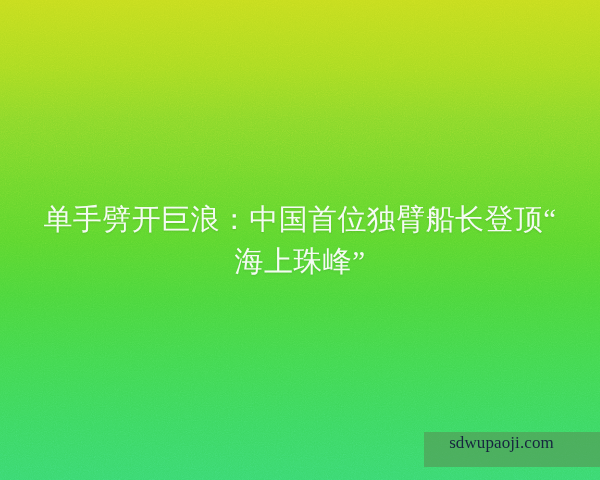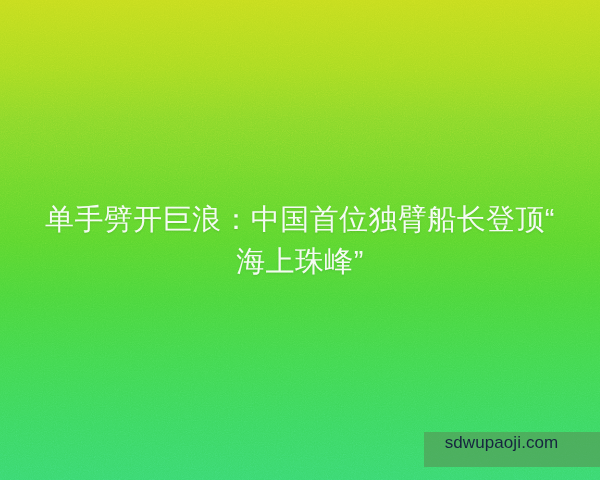--- a/index.html
+++ b/index.html
@@ -7,21 +7,21 @@
     margin: 0;
     padding: 0;
     background: #ffffff;
   }
 
   #stage {
     position: relative;
     width: 600px;
     height: 480px;
     overflow: hidden;
-    font-family: Liberation Sans, sans-serif;
+    font-family: Liberation Serif, serif;
   }
 
   
   #bg-gradient {
     position: absolute;
     inset: 0;
     background: linear-gradient(
       180deg,
       #c6dc1e   0%,
       #aadb22  14%,

